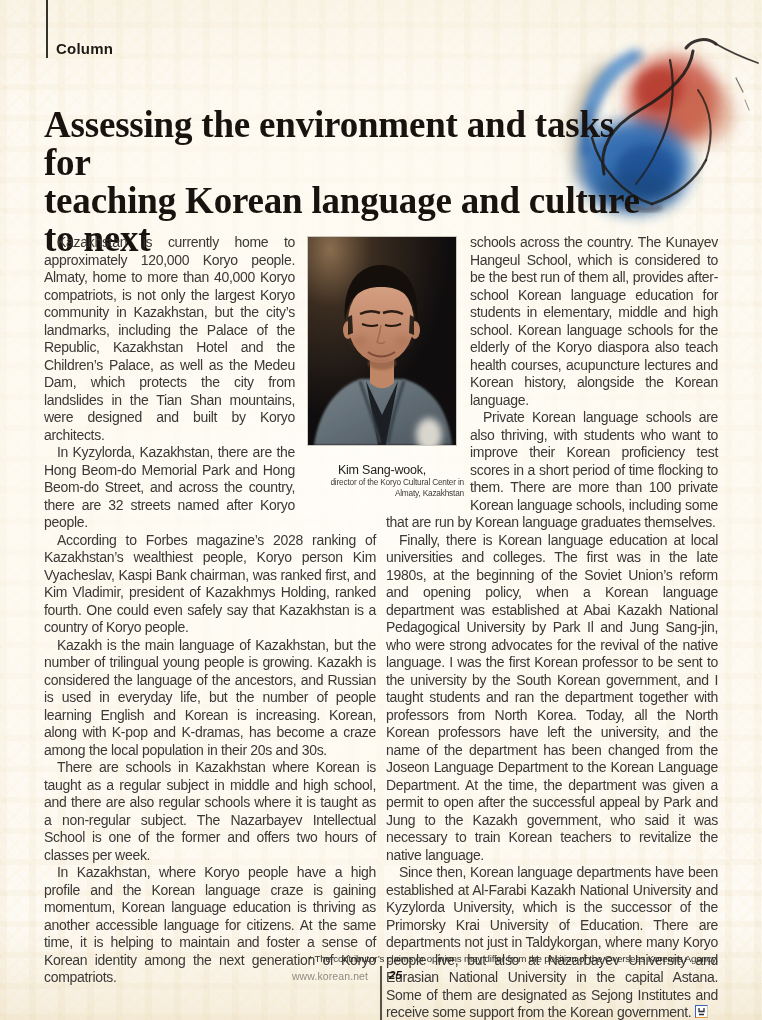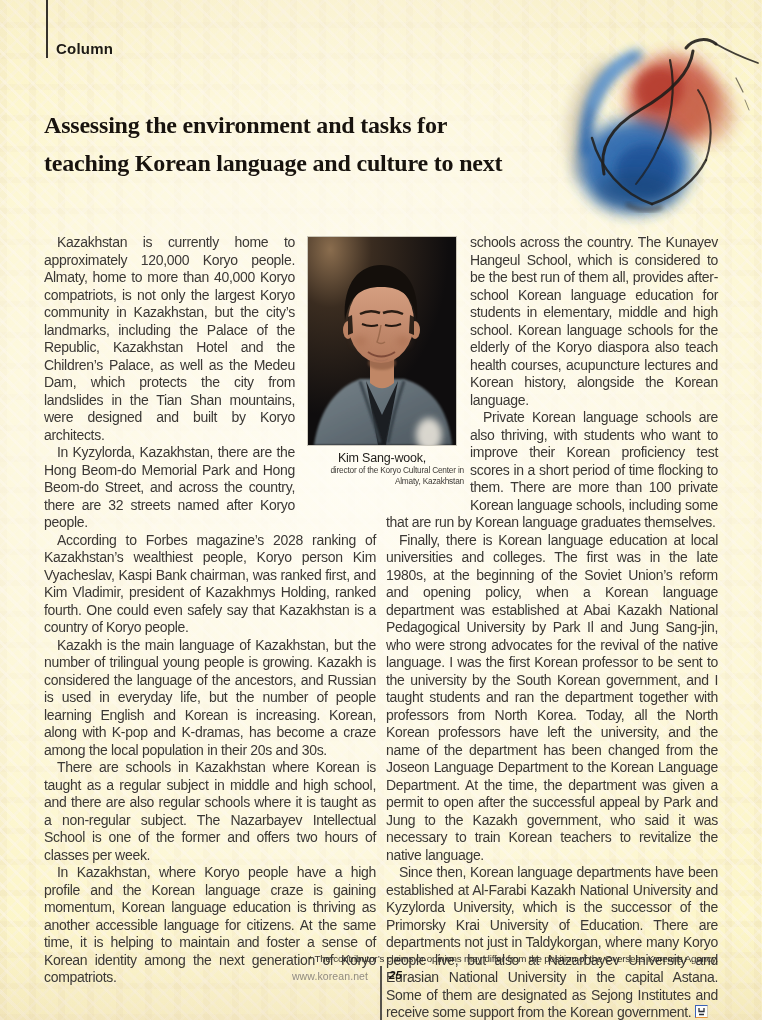--- a/index.html
+++ b/index.html
@@ -1,18 +1,18 @@
 <!DOCTYPE html>
 <html><head>
 <meta charset="utf-8">
 <style>
   html,body { margin:0; padding:0; background:#8a8378; }
   .page {
     position:relative; width:762px; height:1020px; margin:0 auto;
-    background-color:#fef9c3; overflow:hidden;
+    background-color:#ffffff; overflow:hidden;
     font-family:"Liberation Sans", sans-serif;
   }
   
   .page::before {
     content:""; position:absolute; inset:0; z-index:0;
     background-image:
       repeating-linear-gradient(45deg,  rgba(255,250,238,0.55) 0 3px, rgba(255,250,238,0) 3px 9px, rgba(255,250,238,0.38) 9px 12px, rgba(255,250,238,0) 12px 19px),
       repeating-linear-gradient(-45deg, rgba(252,246,230,0.45) 0 3px, rgba(252,246,230,0) 3px 11px, rgba(252,246,230,0.3) 11px 13px, rgba(252,246,230,0) 13px 21px),
       repeating-linear-gradient(90deg,  rgba(226,208,168,0.22) 0 7px, rgba(226,208,168,0) 7px 29px),
       repeating-linear-gradient(0deg,   rgba(226,208,168,0.18) 0 6px, rgba(226,208,168,0) 6px 31px);
@@ -27,37 +27,37 @@
       linear-gradient(180deg, rgba(238,224,192,0.30) 0%, rgba(255,255,255,0) 10%,
         rgba(255,255,255,0) 90%, rgba(229,209,167,0.40) 100%);
   }
   .z { position:absolute; z-index:2; }
 
   .kicker-rule { left:46px; top:0; width:2px; height:58px; background:#35312b; }
   .kicker { left:56px; top:40px; font-size:15px; font-weight:bold; color:#1d1a15; letter-spacing:0.2px; }
 
   .title { left:44px; top:106px; width:600px; margin:0;
     font-family:"Liberation Serif", serif; font-weight:bold;
-    font-size:24px; line-height:38px; color:#18130e; letter-spacing:-0.2px; }
+    font-size:37px; line-height:38px; color:#18130e; letter-spacing:-0.2px; }
 
   .art { left:540px; top:18px; width:222px; height:214px; }
 
   .body { left:44px; top:234px; width:674px; display:flex; gap:10px;
     font-size:14px; line-height:17.5px; letter-spacing:-0.3px; color:#3b3835;
     text-align:justify; }
   .col { width:332px; }
   .col p { margin:0; text-indent:13px; }
   .col p.noindent { text-indent:0; }
   .spacer-r { float:right; width:81px; height:280px; }
   .spacer-l { float:left;  width:84px; height:280px; }
 
   .photo-block { left:308px; top:237px; width:148px; margin:0; z-index:3; }
   .photo { width:148px; height:208px; display:block; box-shadow:0 0 0 1px rgba(60,50,40,0.25); }
   figcaption { text-align:center; }
-  .cap-name { margin-top:6px; font-size:12.5px; color:#1f1d1a; letter-spacing:-0.2px; }
+  .cap-name { margin-top:18px; font-size:12.5px; color:#1f1d1a; letter-spacing:-0.2px; }
   .cap-role { width:164px; margin-left:-8px; font-size:8.3px; line-height:11px; color:#3e3b37; letter-spacing:-0.2px;text-align:right; }
 
   .endmark { display:inline-block; width:11px; height:11px; margin-left:4px; vertical-align:-1px;
     background:#fdfdfa; border:1px solid #cfc8b8; border-top-color:#3a62b8;
     border-left-color:#3a62b8; border-bottom-color:#e8953a; line-height:0; }
   .endmark svg { display:block; margin:1px auto 0; }
 
   .footnote { right:44px; top:953px; font-size:9.8px; letter-spacing:-0.2px; color:#32302b; }
 
   .footer-site { left:288px; top:970px; width:84px; text-align:center;

